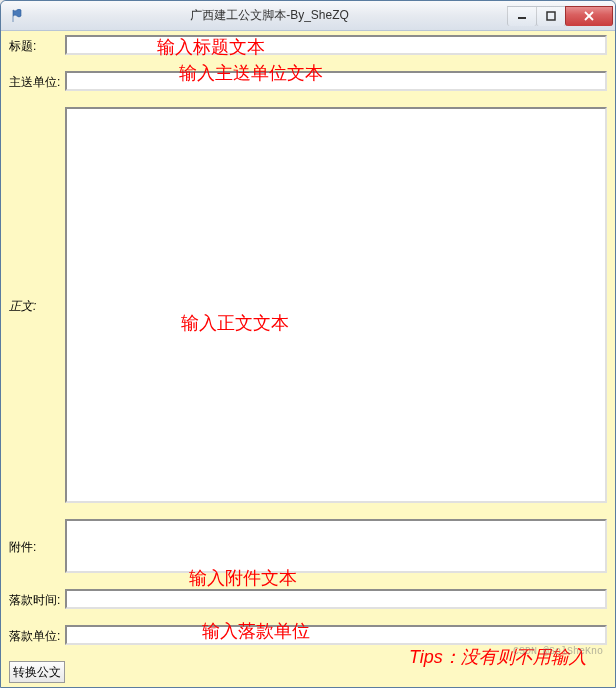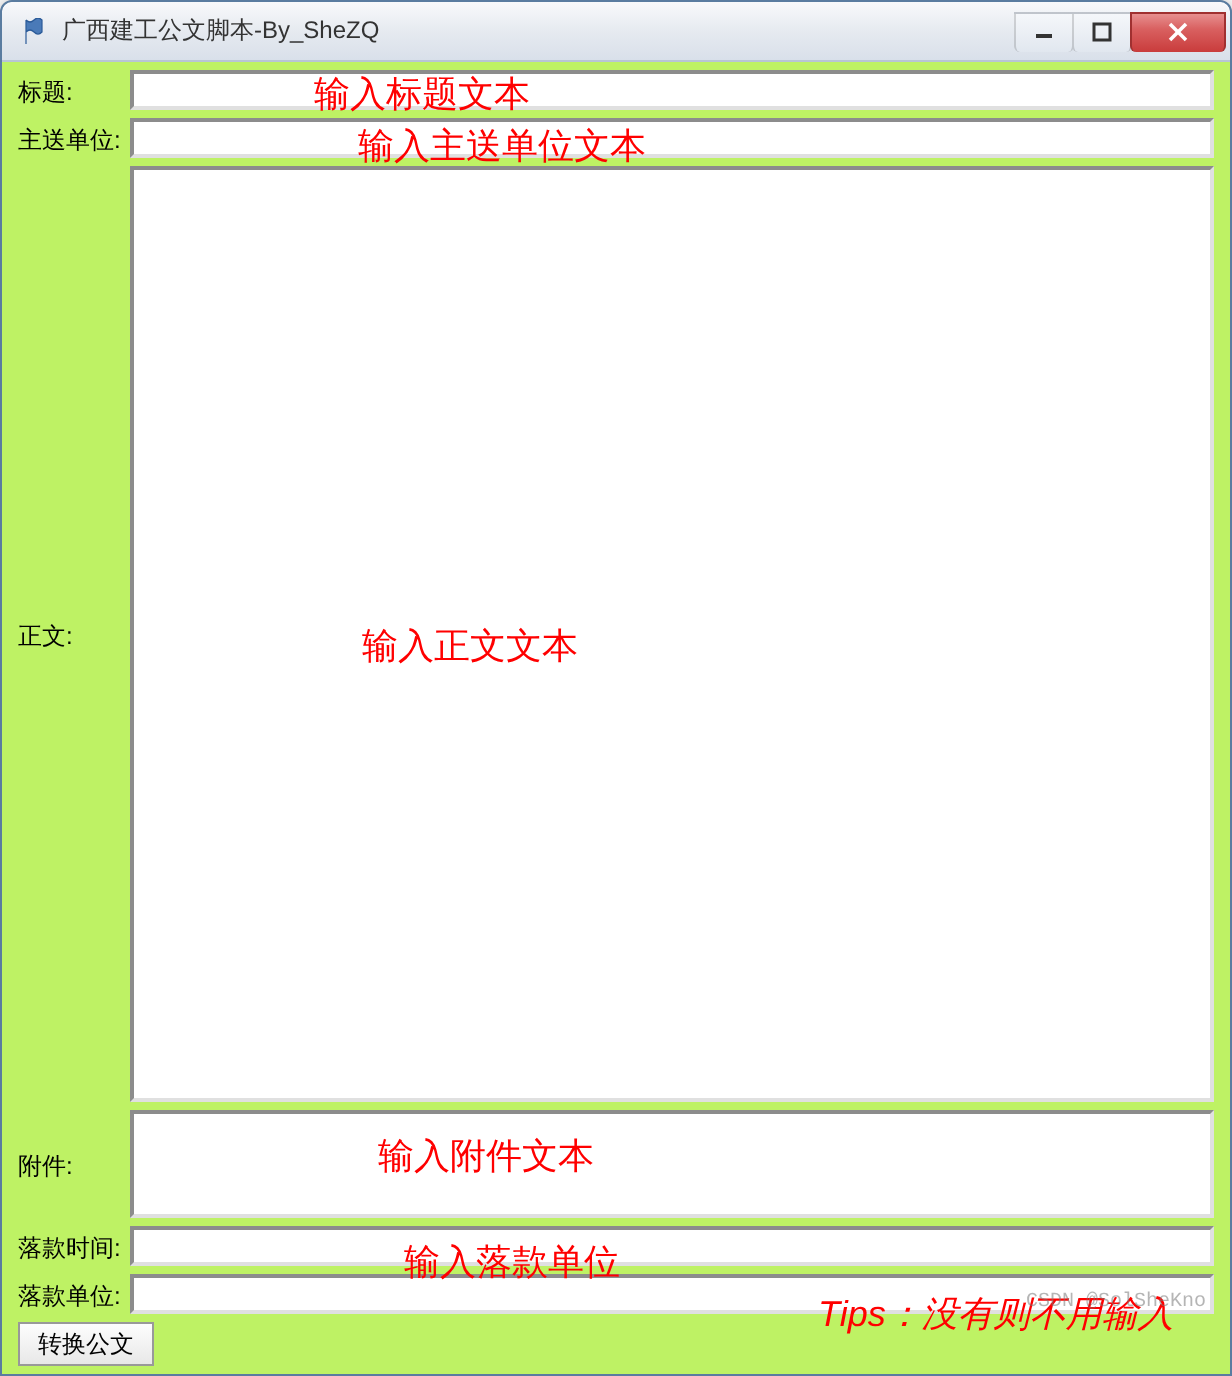--- a/index.html
+++ b/index.html
@@ -36,20 +36,21 @@
       height: 16px;
       margin-right: 6px;
       display: flex;
       align-items: center;
       justify-content: center;
     }
     .titlebar-title {
       flex: 1;
       color: #333;
       font-size: 12px;
+      text-align: center;
     }
     .titlebar-buttons {
       display: flex;
       gap: 0;
     }
     .tb-btn {
       width: 30px;
       height: 20px;
       display: flex;
       align-items: center;
@@ -62,25 +63,25 @@
       cursor: pointer;
     }
     .tb-btn.close {
       width: 48px;
       background: linear-gradient(to bottom, #e78f8f 0%, #d96060 40%, #c93c3c 100%);
       border-color: #a03030;
     }
     .tb-btn svg { display: block; }
     .content {
       flex: 1;
-      background: #bef264;
+      background: #fef9c3;
       padding: 4px 8px 4px 8px;
       display: flex;
       flex-direction: column;
-      gap: 4px;
+      gap: 16px;
       position: relative;
     }
     .row {
       display: flex;
       align-items: stretch;
       gap: 2px;
     }
     .row-label {
       width: 54px;
       font-size: 12px;
@@ -101,25 +102,25 @@
     .row-textarea {
       flex: 1;
       border: 2px inset #e0e0e0;
       background: #fff;
       resize: none;
       padding: 2px 4px;
       font-size: 12px;
       text-align: center;
     }
     .row.body { flex: 1; }
-    .row.body .row-label { align-items: center; }
+    .row.body .row-label { align-items: center; font-style: italic; }
     .row.attach { height: 54px; }
     .row.attach .row-label { align-items: center; }
     .bottom-btn {
-      width: 68px;
+      width: 56px;
       height: 22px;
       background: linear-gradient(to bottom, #fdfdfd, #e8e8e8);
       border: 1px solid #999;
       font-size: 12px;
       cursor: pointer;
     }
     .annotation {
       position: absolute;
       color: #ff0000;
       font-size: 18px;

